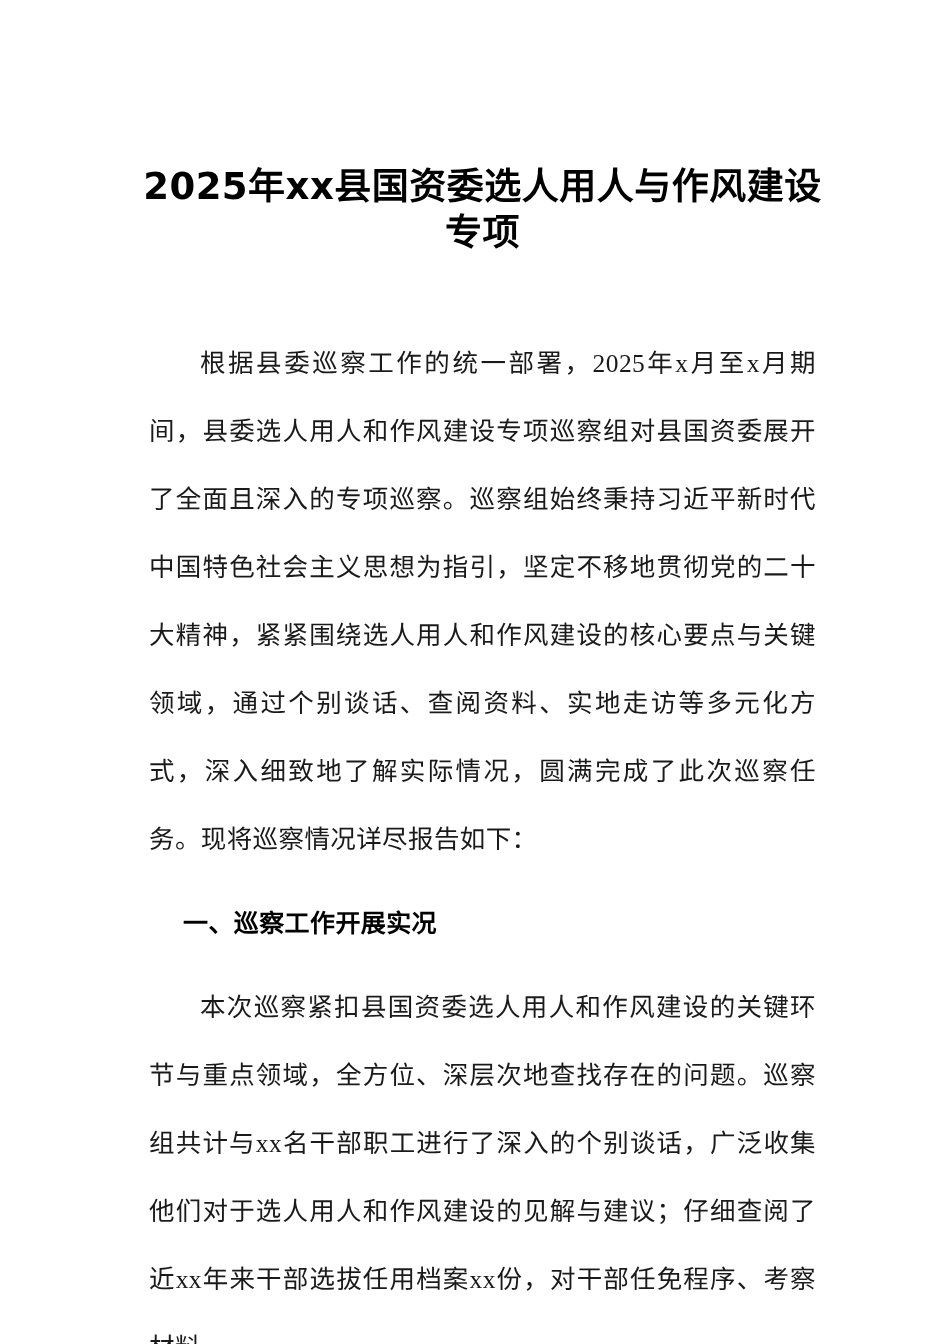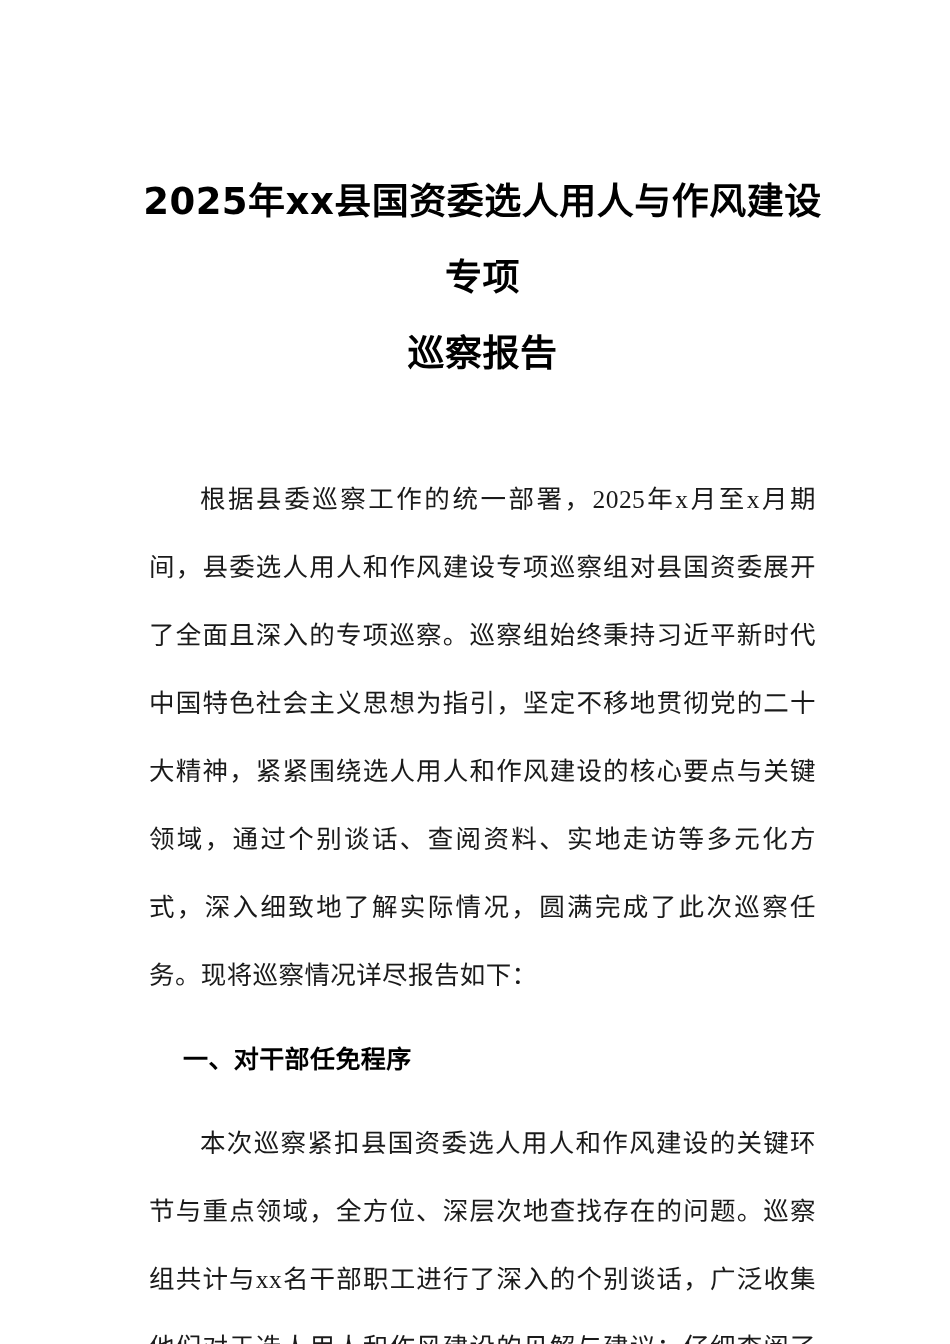--- a/index.html
+++ b/index.html
@@ -32,21 +32,21 @@
     width: 699px;
   }
 
   
   .doc-title {
     margin: 0;
     padding: 0;
     font-family: "DejaVu Sans", "Liberation Sans", sans-serif;
     font-weight: bold;
     font-size: 37px;
-    line-height: 76px;
+    line-height: 46px;
     text-align: center;
     letter-spacing: 0.5px;
     color: #000000;
   }
   .title-spacer-top { height: 164px; }
   .title-gap        { height: 58px; }
 
   
   .para {
     margin: 16px;
@@ -79,24 +79,23 @@
 </style>
 </head>
 <body>
 
 <div class="page">
   <div class="content">
 
     <div class="title-spacer-top"></div>
 
     <h1 class="doc-title">2025年xx县国资委选人用人与作风建设专项</h1>
-    <h1 class="doc-title">巡察报告</h1>
 
     <div class="title-gap"></div>
 
     <p class="para">根据县委巡察工作的统一部署，2025年x月至x月期间，县委选人用人和作风建设专项巡察组对县国资委展开了全面且深入的专项巡察。巡察组始终秉持习近平新时代中国特色社会主义思想为指引，坚定不移地贯彻党的二十大精神，紧紧围绕选人用人和作风建设的核心要点与关键领域，通过个别谈话、查阅资料、实地走访等多元化方式，深入细致地了解实际情况，圆满完成了此次巡察任务。现将巡察情况详尽报告如下：</p>
 
-    <h2 class="section-heading">一、对干部任免程序</h2>
+    <h2 class="section-heading">一、巡察工作开展实况</h2>
 
     <p class="para para-clipped">本次巡察紧扣县国资委选人用人和作风建设的关键环节与重点领域，全方位、深层次地查找存在的问题。巡察组共计与xx名干部职工进行了深入的个别谈话，广泛收集他们对于选人用人和作风建设的见解与建议；仔细查阅了近xx年来干部选拔任用档案xx份，对干部任免程序、考察材料</p>
 
   </div>
 </div>
 
 </body></html>

